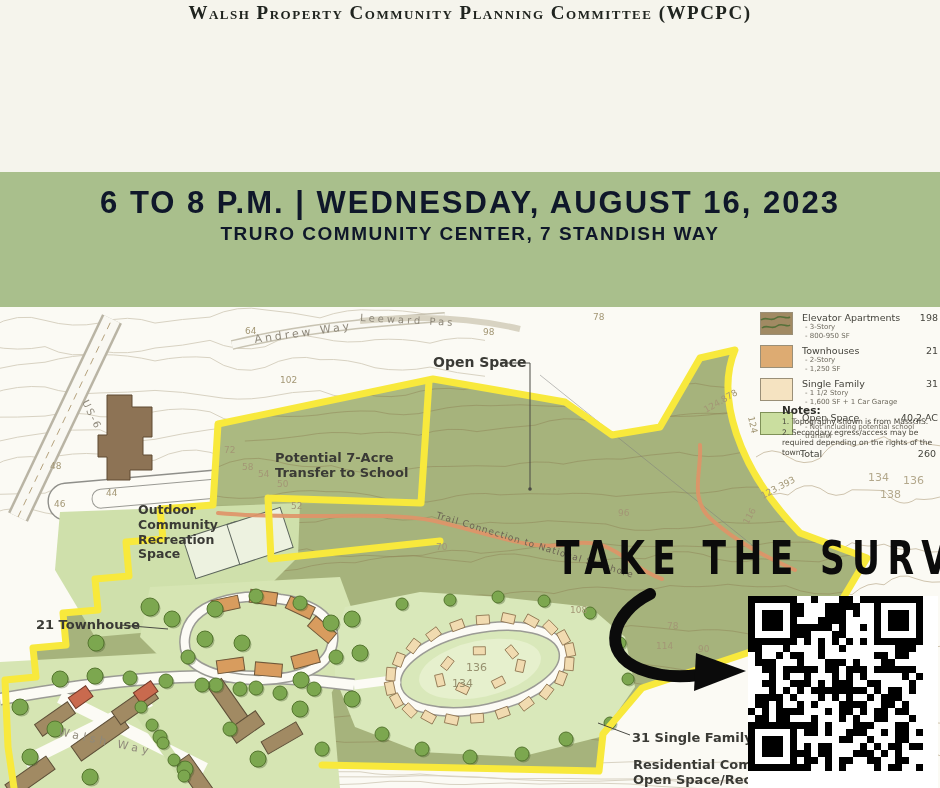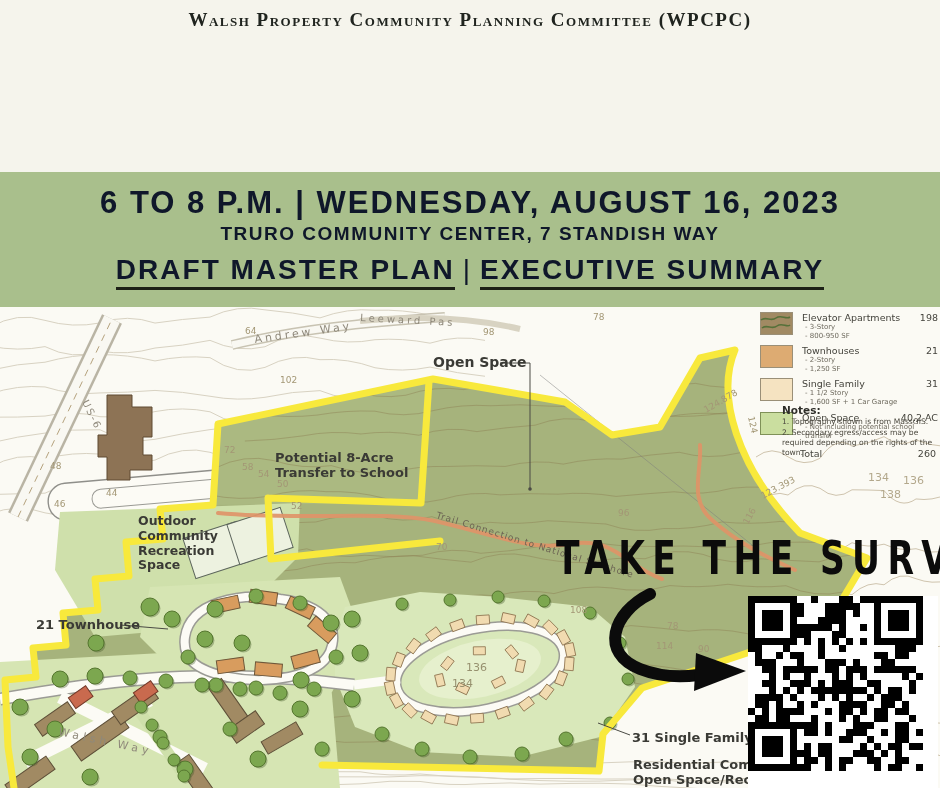--- a/index.html
+++ b/index.html
@@ -1,40 +1,40 @@
 <!DOCTYPE html>
 <html><head>
 <meta charset="utf-8">
 <style>
   html,body{margin:0;padding:0;}
   .page{position:relative;width:940px;height:788px;background:#f5f4ec;overflow:hidden;
         font-family:"Liberation Sans",sans-serif;}
   
   .header{height:172px;text-align:center;overflow:visible;}
-  .committee{padding-top:9px;font-family:"Liberation Serif",serif;font-weight:bold;
+  .committee{padding-top:2px;font-family:"Liberation Serif",serif;font-weight:bold;
              font-variant:small-caps;font-size:19px;letter-spacing:1.5px;color:#20241f;}
   .big-title{margin-top:-6px;height:140px;display:flex;justify-content:center;align-items:flex-start;}
   .big-title span{display:inline-block;font-weight:700;font-size:168px;line-height:0.9;
       color:#141414;letter-spacing:0.12em;word-spacing:0.18em;
       transform:scale(0.46,1.0);transform-origin:center top;white-space:nowrap;}
   
   .banner{height:135px;background:#a9bf8c;text-align:center;color:#0f172a;}
   .banner .l1{padding-top:13px;font-weight:bold;font-size:31px;letter-spacing:2px;}
   .banner .l2{font-weight:bold;font-size:19px;letter-spacing:1.5px;margin-top:2px;}
   .banner .l3{margin-top:9px;font-weight:bold;font-size:28px;letter-spacing:2px;}
   .banner .l3 .u{border-bottom:3px solid #1d2017;padding-bottom:2px;}
   .banner .bar{font-weight:normal;padding:0 8px;}
   
   .map{position:relative;width:940px;height:481px;background:#fbfaf4;}
   .map svg{position:absolute;left:0;top:0;}
   .map-label{position:absolute;font-family:"DejaVu Sans",sans-serif;font-weight:bold;
              color:#3a3a35;line-height:1.18;}
   .lbl-open{left:433px;top:47px;font-size:14px;}
   .lbl-school{left:275px;top:143px;font-size:13px;}
-  .lbl-rec{left:138px;top:207px;font-size:12.5px;}
+  .lbl-rec{left:138px;top:196px;font-size:12.5px;}
   .lbl-town{left:36px;top:310px;font-size:13px;}
   .lbl-trail{left:438px;top:203px;font-size:9px;font-weight:normal;color:#6b6353;
              letter-spacing:1px;transform:rotate(17deg);transform-origin:left top;}
   .lbl-sf{left:632px;top:423px;font-size:13px;}
   .lbl-res{left:633px;top:450px;font-size:13px;}
   
   .legend{position:absolute;left:760px;top:5px;width:178px;font-family:"DejaVu Sans",sans-serif;}
   .leg-row{display:flex;margin-bottom:4px;}
   .leg-sw{width:31px;height:21px;margin-right:9px;flex:0 0 auto;border:1px solid #9a8f77;}
   .sw0{background:#a18a63;} .sw1{background:#ddab72;} .sw2{background:#f5e3c1;}
@@ -59,23 +59,20 @@
 
 <div class="page">
 
   <div class="header">
     <div class="committee">Walsh Property Community Planning Committee (WPCPC)</div>
   </div>
 
   <div class="banner">
     <div class="l1">6 TO 8 P.M. | WEDNESDAY, AUGUST 16, 2023</div>
     <div class="l2">TRURO COMMUNITY CENTER, 7 STANDISH WAY</div>
-    <div class="l3">
-      <span class="u">DRAFT MASTER PLAN</span><span class="bar">|</span><span class="u">EXECUTIVE SUMMARY</span>
-    </div>
   </div>
 
   <div class="map">
     <svg width="940" height="481" viewBox="0 0 940 481">
       <rect x="0" y="0" width="940" height="481" fill="#fbfaf4"></rect>
 
       <g id="bgContours" fill="none">
           <path d="M -10,20.38818359375 Q 17.5,4.2962646484375 45,13.3807373046875 Q 72.5,21.37298583984375 100,15.95489501953125 Q 127.5,6.6357421875 155,16.05682373046875 Q 182.5,11.903076171875 210,10.09521484375 Q 237.5,-2.87200927734375 265,2.85858154296875 Q 292.5,5.2215576171875 320,10.87921142578125 Q 347.5,0.7257080078125 375,3.2562255859375 Q 402.5,2.36083984375 430,8.0206298828125 Q 457.5,10.53497314453125 485,17.508544921875" stroke="#d8d2c2" stroke-width="1"></path>
           <path d="M -10,39.0767822265625 Q 17.5,44.8348388671875 45,39.6248779296875 Q 72.5,53.611083984375 100,44.16680908203125 Q 127.5,48.67120361328125 155,41.03021240234375 Q 182.5,39.00689697265625 210,33.366943359375 Q 237.5,46.1654052734375 265,39.7451171875 Q 292.5,23.47528076171875 320,31.1080322265625 Q 347.5,38.0111083984375 375,32.70318603515625 Q 402.5,30.8016357421875 430,36.1727294921875 Q 457.5,27.42578125 485,33.38677978515625" stroke="#d8d2c2" stroke-width="1"></path>
           <path d="M -10,63.244140625 Q 17.5,56.46405029296875 45,55.20672607421875 Q 72.5,47.58892822265625 100,47.6319580078125 Q 127.5,47.4244384765625 155,53.94268798828125 Q 182.5,48.0616455078125 210,50.65716552734375 Q 237.5,69.57928466796875 265,60.3626708984375 Q 292.5,45.40814208984375 320,52.6783447265625 Q 347.5,50.8997802734375 375,60.75665283203125 Q 402.5,65.6971435546875 430,60.09197998046875 Q 457.5,66.6053466796875 485,69.263427734375" stroke="#d8d2c2" stroke-width="1"></path>
@@ -388,21 +385,21 @@
       </g>
 
       <g>
         <path d="M 650,287 C 612,306 600,346 640,362 C 658,369 676,371 698,368" stroke="#0b0b0b" stroke-width="12" fill="none" stroke-linecap="round"></path>
         <polygon points="696,346 746,364 694,384" fill="#0b0b0b"></polygon>
       </g>
     </svg>
 
     <div class="map-label lbl-open">Open Space</div>
     <div class="map-label lbl-school">
-      <div>Potential 8-Acre</div>
+      <div>Potential 7-Acre</div>
       <div>Transfer to School</div>
     </div>
     <div class="map-label lbl-rec">
       <div>Outdoor</div>
       <div>Community</div>
       <div>Recreation</div>
       <div>Space</div>
     </div>
     <div class="map-label lbl-town">21 Townhouse</div>
     <div class="map-label lbl-trail">Trail Connection to National Seashore</div>

